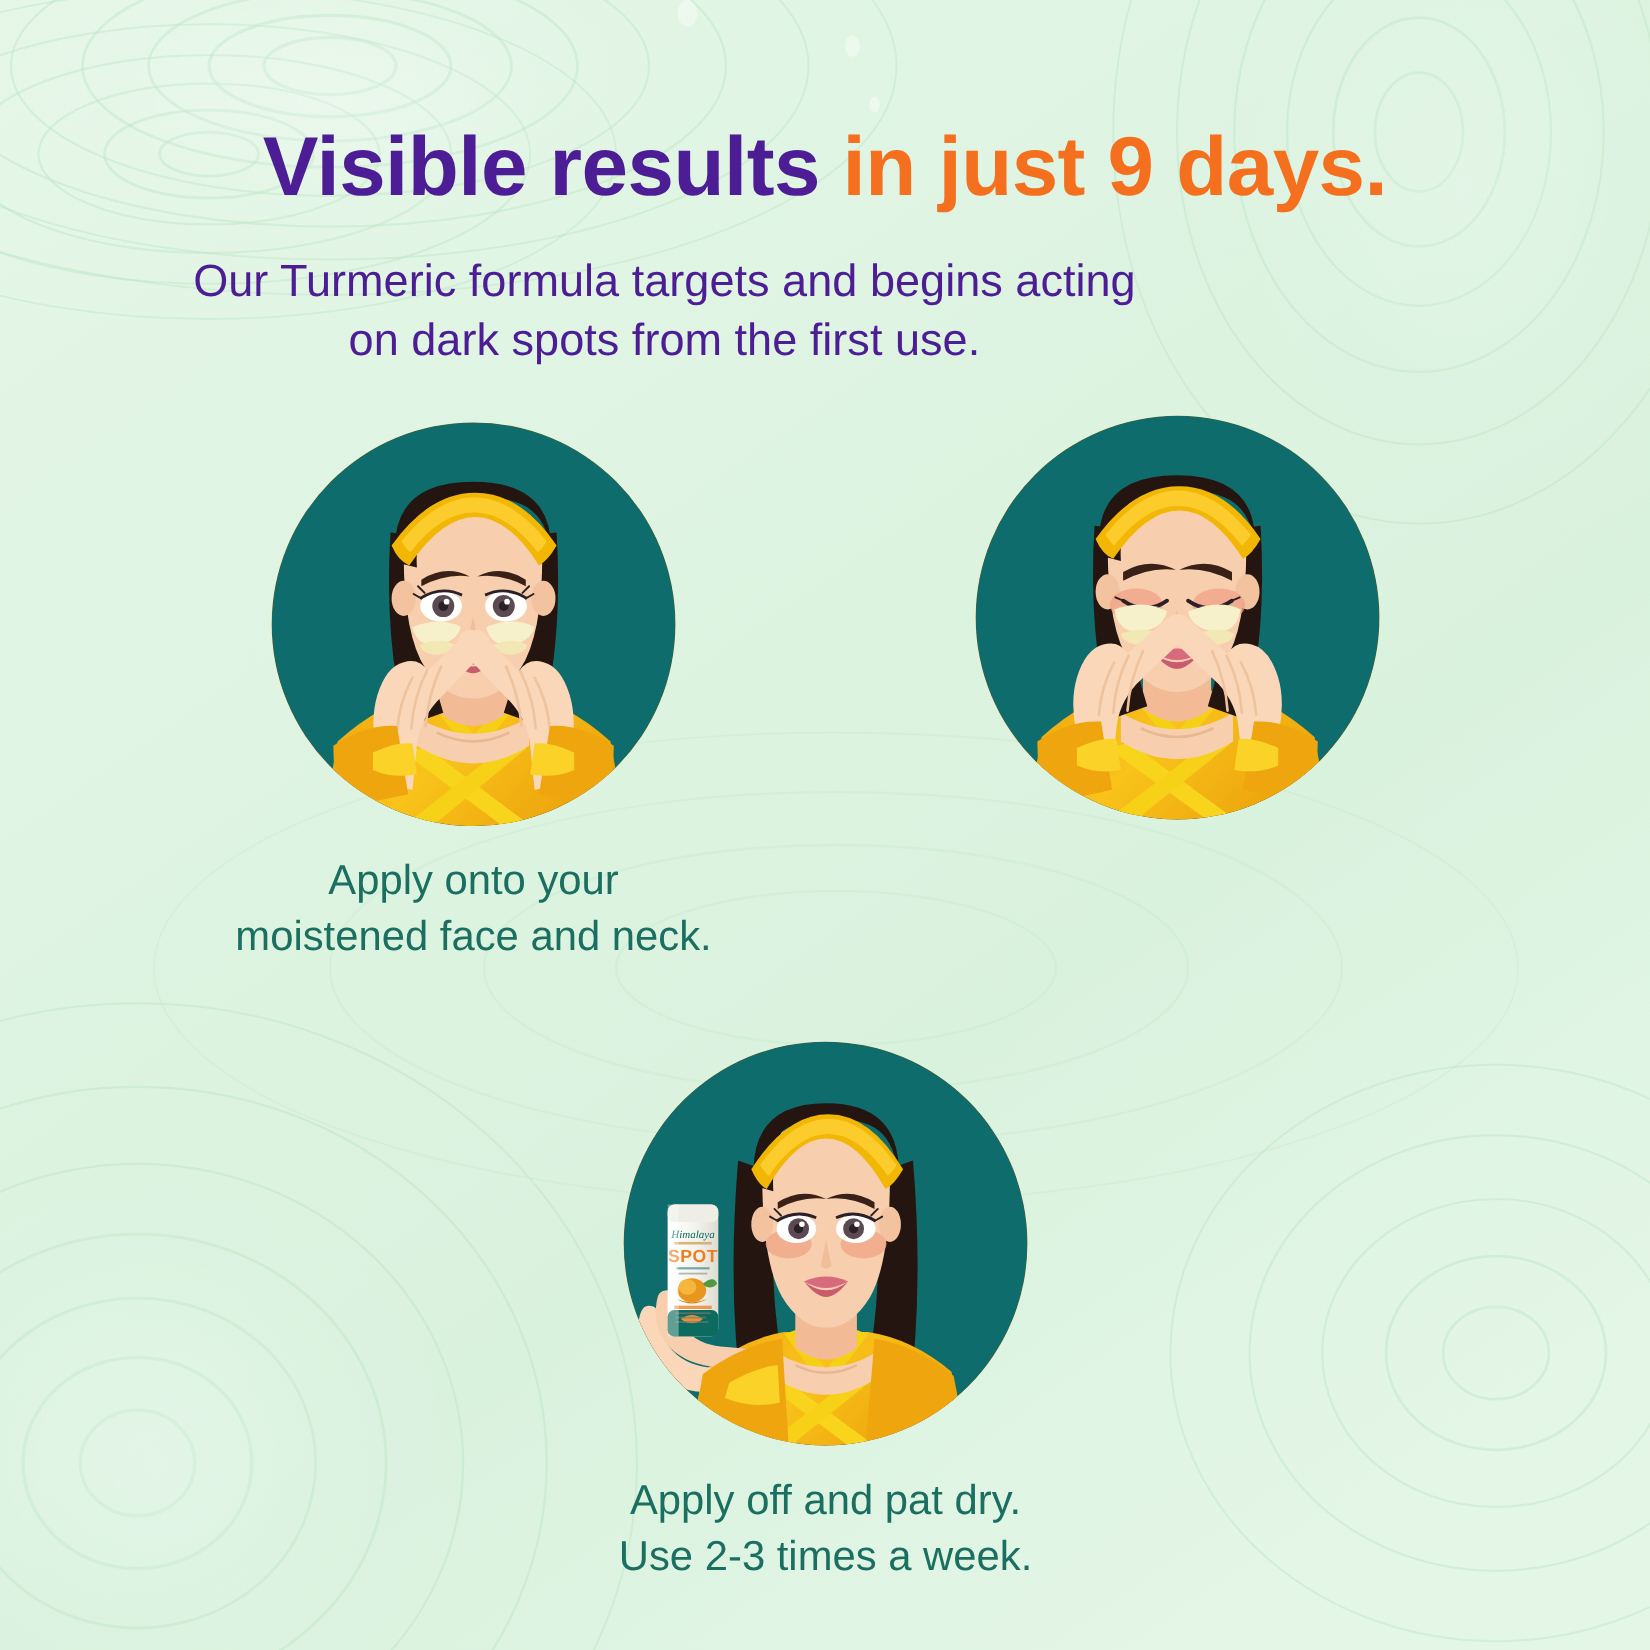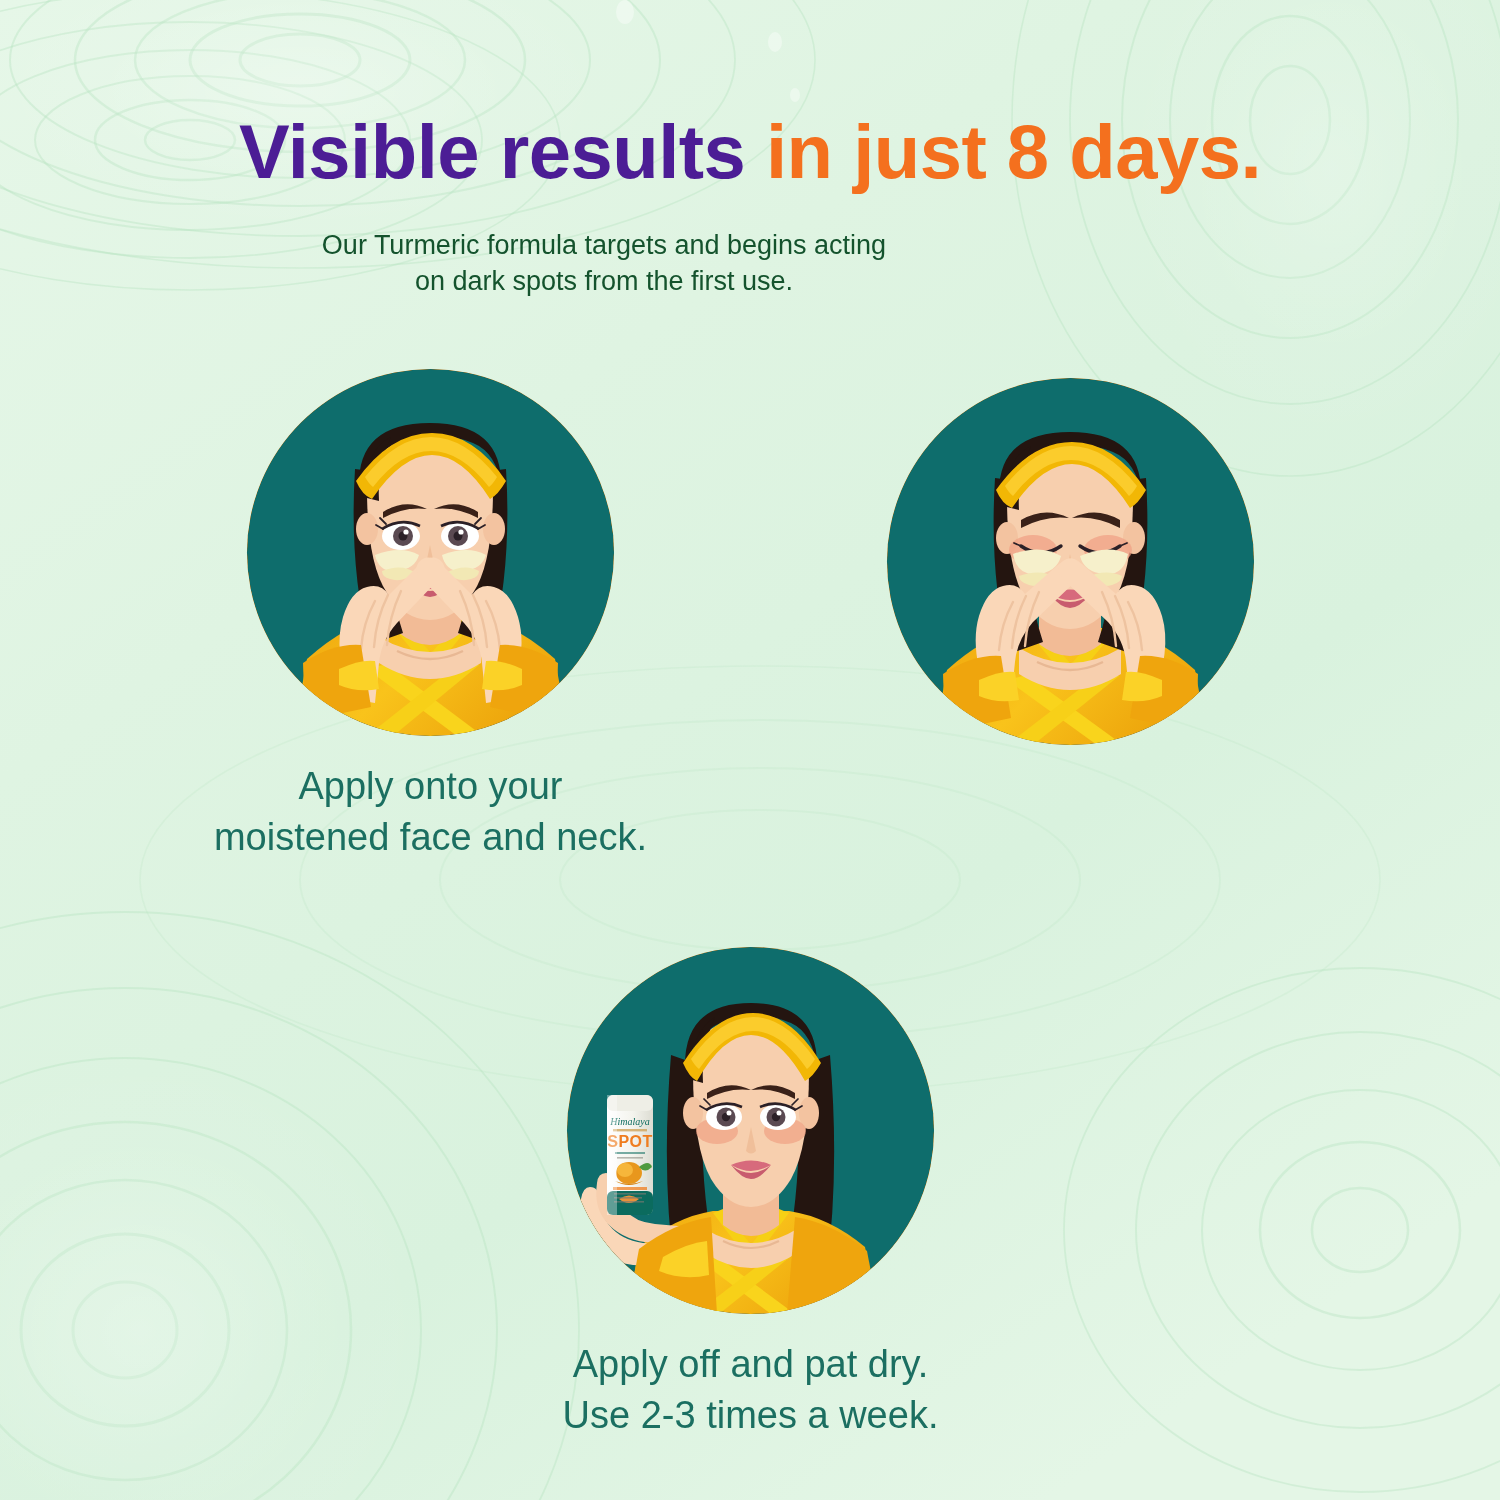--- a/index.html
+++ b/index.html
@@ -28,24 +28,24 @@
     line-height:1.05;
     white-space:nowrap;
   }
   .headline .part-teal { color:#4c1d95; }
   .headline .part-orange { color:#f4701e; }
 
   .subtitle {
     position:absolute;
     top:228px; left:0; width:1208px;
     text-align:center;
-    font-size:27px;
+    font-size:41px;
     font-weight:400;
     line-height:1.32;
-    color:#14532d;
+    color:#4c1d95;
   }
   .subtitle .line { display:block; }
 
   .step { position:absolute; }
   .step-circle {
     width:367px; height:367px;
     border-radius:50%;
     background:#a16207;
     overflow:hidden;
     position:relative;
@@ -56,21 +56,21 @@
     left:50%;
     transform:translateX(-50%);
     text-align:center;
     font-size:38px;
     line-height:1.33;
     color:#1b6f61;
     font-weight:400;
   }
   .step-caption .line { display:block; }
 
-  #step-1 { top:369px; left:247px; }
+  #step-1 { top:384px; left:247px; }
   #step-1 .step-caption { top:392px; }
   #step-2 { top:378px; left:887px; }
   #step-2 .step-caption { top:392px; }
   #step-3 { top:947px; left:567px; }
   #step-3 .step-caption { top:392px; }
 
   .fig { position:absolute; inset:0; }
 </style>
 </head>
 <body>
@@ -160,21 +160,21 @@
       <ellipse cx="625" cy="12" rx="9" ry="12"></ellipse>
       <ellipse cx="775" cy="42" rx="7" ry="10"></ellipse>
       <ellipse cx="795" cy="95" rx="5" ry="7"></ellipse>
     </g>
   </svg>
 </div>
 
 <div id="content">
 
   <h1 class="headline">
-    <span class="part-teal">Visible results </span><span class="part-orange">in just 8 days.</span>
+    <span class="part-teal">Visible results </span><span class="part-orange">in just 9 days.</span>
   </h1>
 
   <p class="subtitle">
     <span class="line">Our Turmeric formula targets and begins acting</span>
     <span class="line">on dark spots from the first use.</span>
   </p>
 
   <div class="step" id="step-1">
     <div class="step-circle">
       <svg class="fig" viewBox="0 0 367 367">

